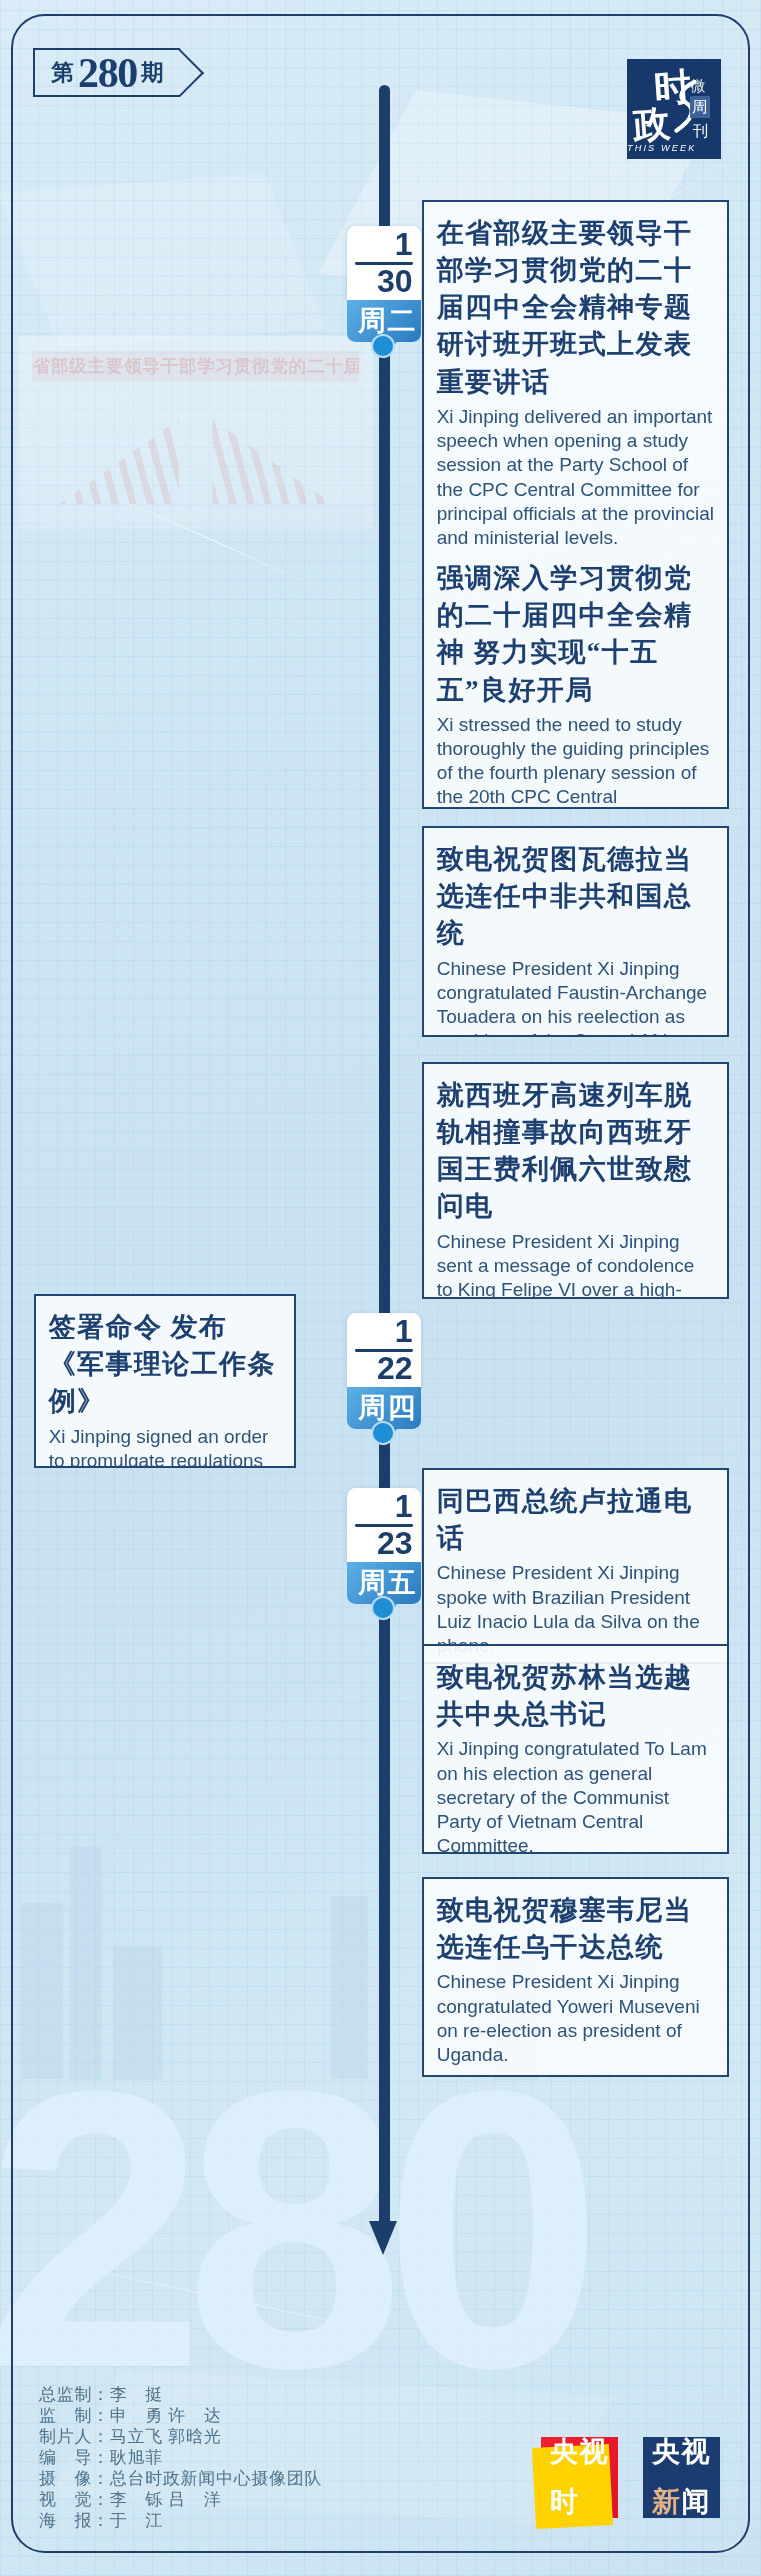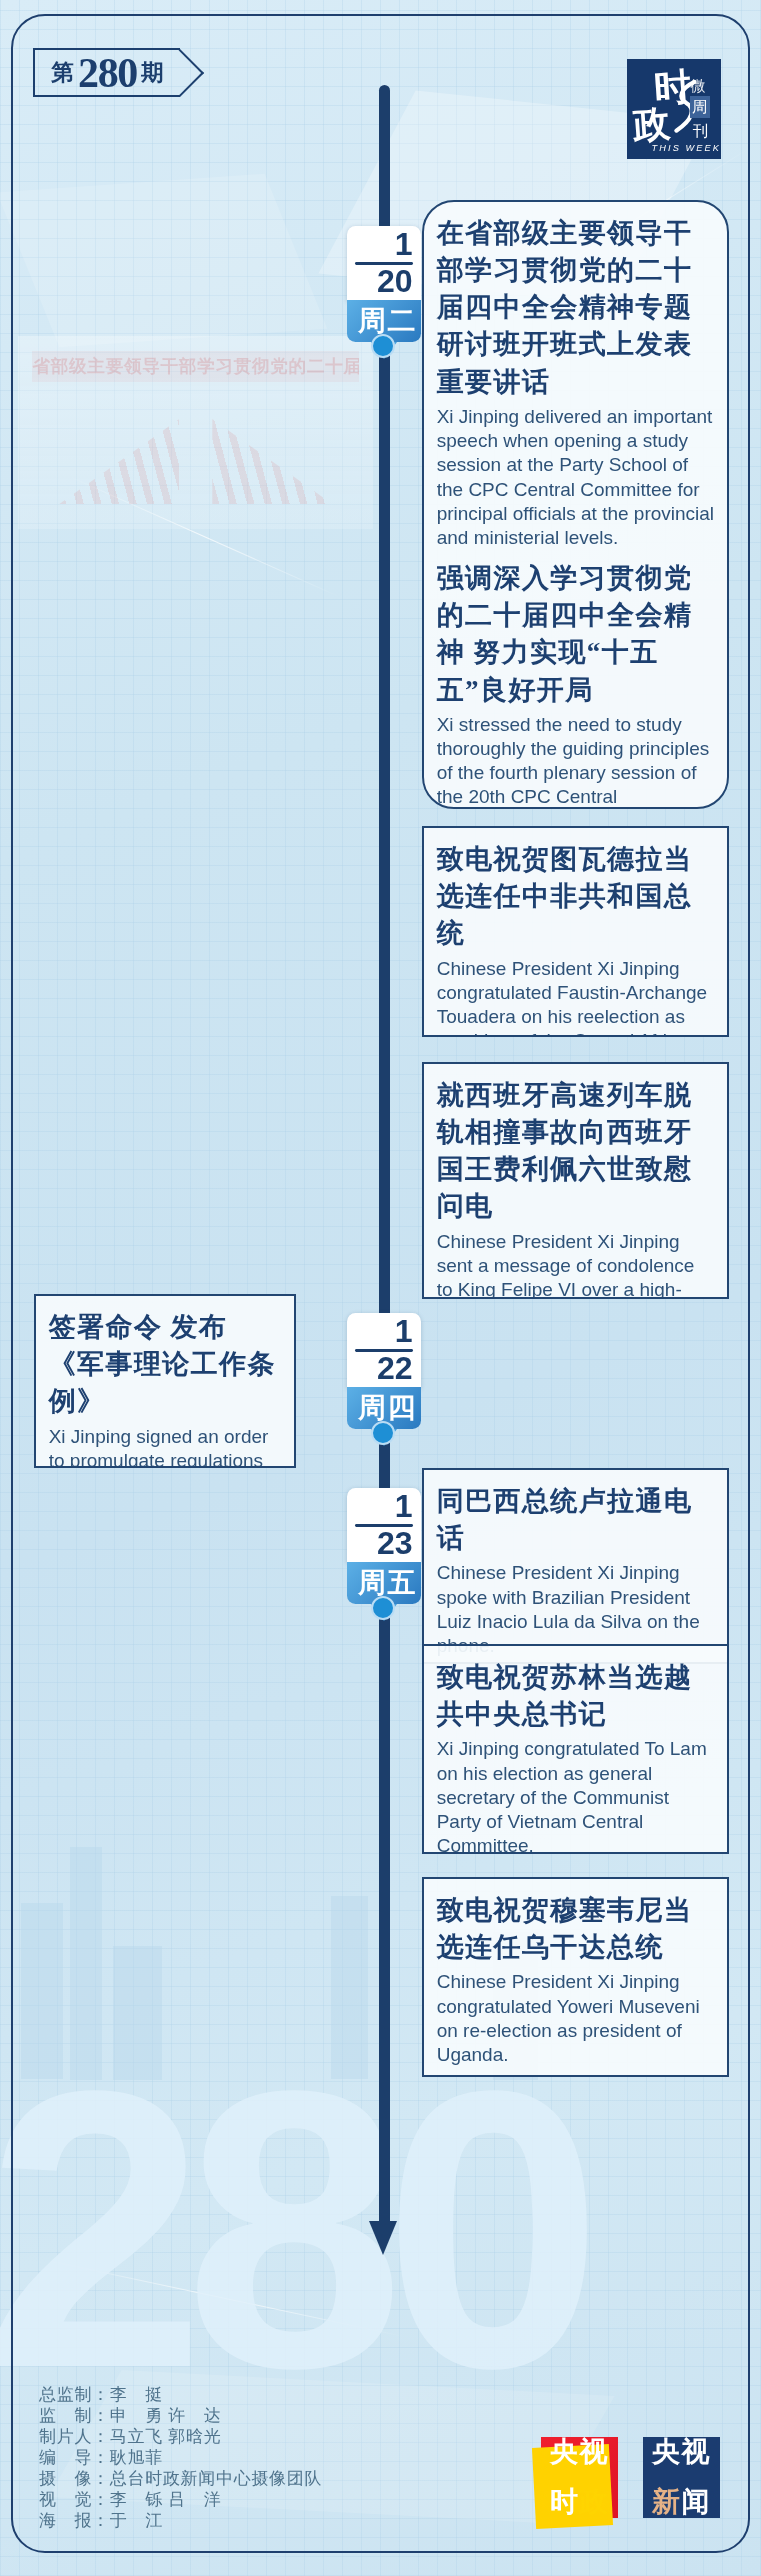--- a/index.html
+++ b/index.html
@@ -33,21 +33,21 @@
   .badge .b-pre,.badge .b-suf{font-size:22.6px;font-weight:bold;}
   .badge .b-num{font-size:42px;font-weight:bold;margin:0 4.2px;letter-spacing:-1.4px;}
   
   .logo{position:absolute;left:627px;top:59px;width:94px;height:100px;background:#16386b;z-index:4;color:#fff;}
   .logo .c1{position:absolute;left:27px;top:4.2px;font-size:37px;font-family:"Liberation Serif",serif;font-weight:bold;transform:rotate(-4deg);}
   .logo .c2{position:absolute;left:5.6px;top:41px;font-size:37px;font-family:"Liberation Serif",serif;font-weight:bold;transform:rotate(-4deg);}
   .logo svg{position:absolute;left:41px;top:20px;}
   .logo .m1{position:absolute;right:15.5px;top:18.3px;font-size:15px;opacity:.9;}
   .logo .m2{position:absolute;right:11.3px;top:37px;font-size:15.5px;background:#3d6399;padding:0.7px 2.1px;}
   .logo .m3{position:absolute;right:12.7px;top:62px;font-size:15.5px;}
-  .logo .tw{position:absolute;left:0;right:0;bottom:5.6px;text-align:right;font-size:9.2px;font-style:italic;letter-spacing:2.1px;}
+  .logo .tw{position:absolute;left:0;right:0;bottom:5.6px;text-align:left;font-size:9.2px;font-style:italic;letter-spacing:2.1px;}
   
   .tl-line{position:absolute;left:379px;top:85px;width:10.6px;height:2138px;background:#1c3e6b;border-radius:5.6px 5.6px 0 0;z-index:4;}
   .tl-arrow{position:absolute;left:369px;top:2221px;width:0;height:0;border-left:14px solid transparent;border-right:14px solid transparent;border-top:34px solid #1c3e6b;z-index:4;}
   .marker{position:absolute;left:347px;width:74px;z-index:5;}
   .m-date{background:#fff;border-radius:8.5px 8.5px 0 0;padding:4.2px 8.5px 2.8px 7px;text-align:right;color:#1c3e6b;
     font-weight:bold;font-size:32px;line-height:.92;box-shadow:0 1.4px 4.2px rgba(40,80,120,.25);}
   .m-dash{height:3.5px;background:#1c3e6b;margin:2.1px 0 2.1px 1.4px;border-radius:1.4px;}
   .m-week{background:linear-gradient(135deg,#5cb0e6,#2a79c0);border-radius:0 0 8.5px 8.5px;color:#fff;
     font-size:28px;font-weight:bold;text-align:center;padding:2.1px 0 2.8px 7px;letter-spacing:1.4px;}
   .m-tri{width:0;height:0;margin:0 auto;border-left:13.4px solid transparent;border-right:13.4px solid transparent;border-top:17.6px solid #47a0dd;}
@@ -114,21 +114,21 @@
     <span class="tw">THIS WEEK</span>
   </div>
 
   <div class="tl-line"></div>
   <div class="tl-arrow"></div>
 
   <div class="marker" style="top:226px;">
     <div class="m-date">
       <div>1</div>
       <div class="m-dash"></div>
-      <div>20</div>
+      <div>30</div>
     </div>
     <div class="m-week">周二</div>
     <div class="m-tri"></div>
   </div>
   <div class="dot" style="top:334px;"></div>
 
   <div class="marker" style="top:1313px;">
     <div class="m-date">
       <div>1</div>
       <div class="m-dash"></div>
@@ -143,21 +143,21 @@
     <div class="m-date">
       <div>1</div>
       <div class="m-dash"></div>
       <div>23</div>
     </div>
     <div class="m-week">周五</div>
     <div class="m-tri"></div>
   </div>
   <div class="dot" style="top:1596px;"></div>
 
-  <div class="card card-right" style="top:200px;height:609px;border-radius:32px;">
+  <div class="card card-right" style="top:200px;height:609px;">
     <p class="cn">在省部级主要领导干部学习贯彻党的二十届四中全会精神专题研讨班开班式上发表重要讲话</p>
     <p class="en">Xi Jinping delivered an important speech when opening a study session at the Party School of the CPC Central Committee for principal officials at the provincial and ministerial levels.</p>
     <p class="cn">强调深入学习贯彻党的二十届四中全会精神 努力实现“十五五”良好开局</p>
     <p class="en">Xi stressed the need to study thoroughly the guiding principles of the fourth plenary session of the 20th CPC Central Committee, and called for solid efforts to secure a good start to the 15th Five-Year Plan (2026-2030).</p>
   </div>
 
   <div class="card card-right" style="top:826px;height:211px;">
     <p class="cn">致电祝贺图瓦德拉当选连任中非共和国总统</p>
     <p class="en">Chinese President Xi Jinping congratulated Faustin-Archange Touadera on his reelection as president of the Central African Republic.</p>
   </div>

